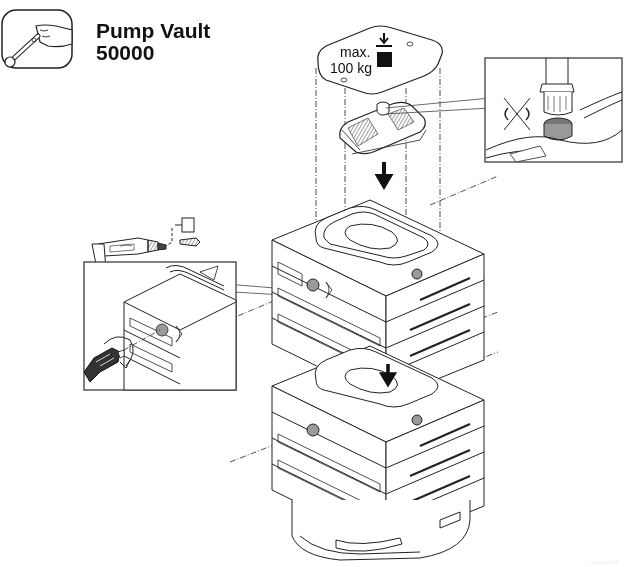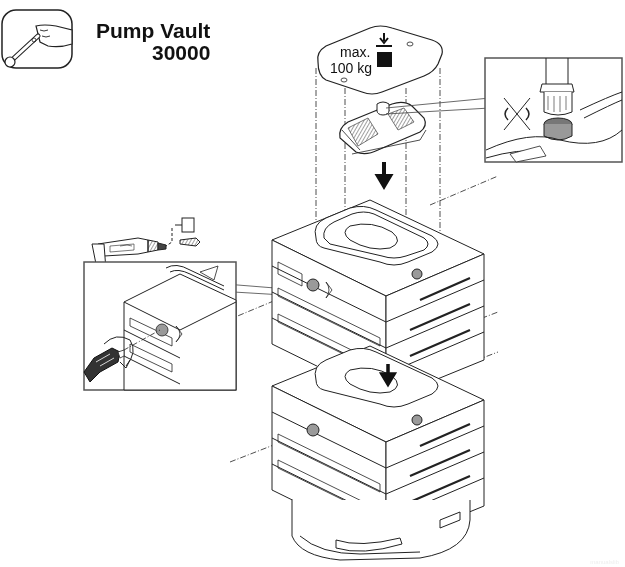--- a/index.html
+++ b/index.html
@@ -1,17 +1,17 @@
 <!DOCTYPE html>
 <html><head>
 <meta charset="utf-8">
 <style>
   html, body { margin: 0; padding: 0; background: #ffffff; }
   body { width: 625px; height: 567px; position: relative; overflow: hidden; font-family: "Liberation Sans", sans-serif; }
-  .title-block { position: absolute; left: 96px; top: 20px; font-family: "Liberation Sans", sans-serif; font-weight: bold; font-size: 21px; line-height: 22px; color: #111; text-align: right; }
+  .title-block { position: absolute; left: 96px; top: 20px; font-family: "Liberation Sans", sans-serif; font-weight: bold; font-size: 21px; line-height: 22px; color: #111; }
   .title-block div { white-space: nowrap; }
   .icon-box { position: absolute; left: 0; top: 8px; width: 74px; height: 62px; }
   svg.scene { position: absolute; left: 0; top: 0; }
   .lid-text { font-family: "Liberation Sans", sans-serif; font-size: 14px; fill: #111; }
   .watermark { position: absolute; right: 6px; bottom: 2px; font-family: "Liberation Sans", sans-serif; font-size: 6px; color: #eeeeee; }
 </style>
 </head>
 <body>
 
 <div class="icon-box">
@@ -22,21 +22,21 @@
     <path d="M38 28 L12 52" stroke="#222" stroke-width="5" stroke-linecap="round"></path>
     <path d="M38 28 L12 52" stroke="#fff" stroke-width="3" stroke-linecap="round"></path>
     <circle cx="10" cy="54" r="5" fill="#fff" stroke="#222" stroke-width="1.2"></circle>
     <path d="M7 52 L12 57" stroke="#fff" stroke-width="3"></path>
     <circle cx="34" cy="32" r="2" fill="none" stroke="#222" stroke-width="0.8"></circle>
   </svg>
 </div>
 
 <div class="title-block">
   <div>Pump Vault</div>
-  <div>30000</div>
+  <div>50000</div>
 </div>
 
 <svg class="scene" width="625" height="567" viewBox="0 0 625 567">
   <defs>
     <pattern id="hatch" width="3" height="3" patternUnits="userSpaceOnUse" patternTransform="rotate(30)">
       <line x1="0" y1="0" x2="0" y2="3" stroke="#444" stroke-width="1"></line>
     </pattern>
   </defs>
 
   <g stroke="#222" stroke-width="0.8" stroke-dasharray="6,2,1,2" fill="none">

